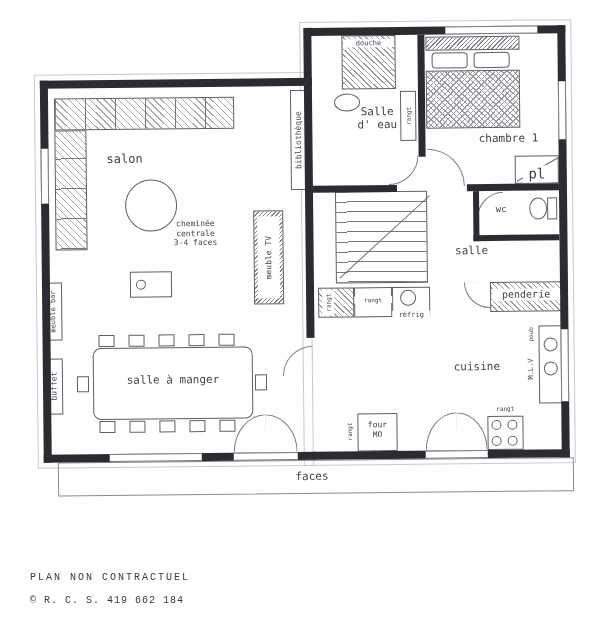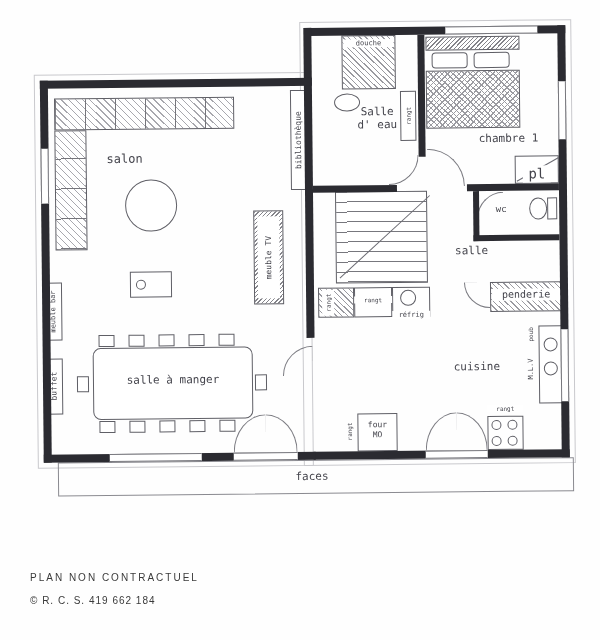--- a/index.html
+++ b/index.html
@@ -28,21 +28,21 @@
   .arc-tl{border-left:1px solid #7a7a80;border-top:1px solid #7a7a80;border-top-left-radius:100%}
   .arc-tr{border-right:1px solid #7a7a80;border-top:1px solid #7a7a80;border-top-right-radius:100%}
   .arc-bl{border-left:1px solid #7a7a80;border-bottom:1px solid #7a7a80;border-bottom-left-radius:100%}
   .arc-br{border-right:1px solid #7a7a80;border-bottom:1px solid #7a7a80;border-bottom-right-radius:100%}
   .label{position:absolute;z-index:5;text-align:center;line-height:1.2;white-space:pre-line;
     font-family:"DejaVu Sans Mono",monospace}
   .vlabel{position:absolute;z-index:5;display:flex;align-items:center;justify-content:center;
     writing-mode:vertical-rl;transform:rotate(180deg);white-space:nowrap;
     font-family:"DejaVu Sans Mono",monospace}
   .bg{background:#fff;padding:0 2px}
-  .footer-line{position:absolute;font-family:Liberation Sans, sans-serif;color:#3a3a3a;z-index:6}
+  .footer-line{position:absolute;font-family:Liberation Mono, monospace;color:#3a3a3a;z-index:6}
 </style>
 </head>
 <body>
 
 <div id="plan">
 
   <div class="outline" style="left:302px;top:22px;width:272px;height:444px"></div>
   <div class="outline" style="left:36px;top:72px;width:276px;height:394px"></div>
 
   <div class="wall" style="left:312px;top:28px;width:256px;height:8px"></div>
@@ -125,20 +125,23 @@
   <div class="arc arc-tl" style="left:424px;top:414px;width:31px;height:38px"></div>
   <div class="arc arc-tr" style="left:455px;top:414px;width:31px;height:38px"></div>
   <div class="arc arc-tl" style="left:282px;top:346px;width:30px;height:30px"></div>
 
   <div class="thin" style="left:292px;top:90px;width:16px;height:100px"></div>
   <div class="vlabel" style="left:292px;top:90px;width:16px;height:100px;font-size:8px">bibliothèque</div>
   <div class="thin sofa-h" style="left:56px;top:96px;width:180px;height:32px"></div>
   <div class="thin sofa-v" style="left:56px;top:128px;width:32px;height:120px"></div>
   <div class="circle" style="left:126px;top:178px;width:52px;height:52px"></div>
   <div class="label" style="left:96px;top:150px;width:60px;font-size:12px">salon</div>
+  <div class="label" style="left:160px;top:218px;width:72px;font-size:8px">cheminée
+centrale
+3-4 faces</div>
   <div class="thin" style="left:130px;top:270px;width:42px;height:26px"></div>
   <div class="circle" style="left:136px;top:278px;width:10px;height:10px"></div>
   <div class="thin hatch2" style="left:254px;top:210px;width:30px;height:94px"></div>
   <div class="vlabel bg" style="left:258px;top:216px;width:22px;height:82px;font-size:8px">meuble TV</div>
   <div class="thin" style="left:44px;top:280px;width:18px;height:58px"></div>
   <div class="vlabel" style="left:44px;top:282px;width:18px;height:54px;font-size:7px">meuble bar</div>
   <div class="thin" style="left:44px;top:356px;width:18px;height:56px"></div>
   <div class="vlabel" style="left:44px;top:358px;width:18px;height:52px;font-size:8px">buffet</div>
 
   <div class="thin" style="left:92px;top:346px;width:160px;height:72px;border-radius:8px"></div>

